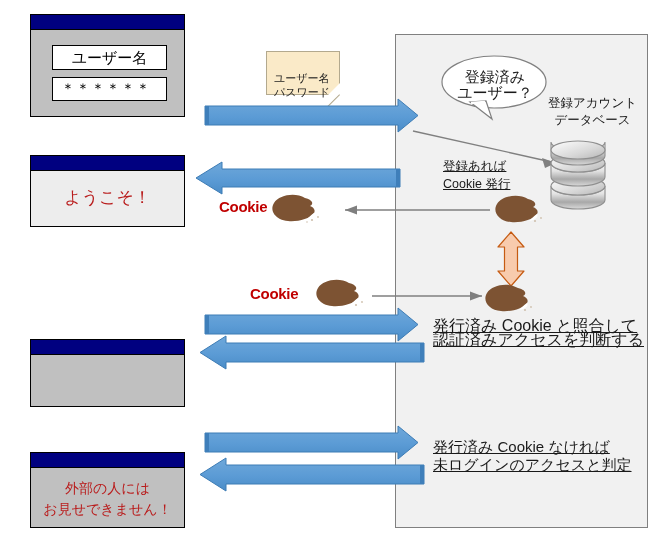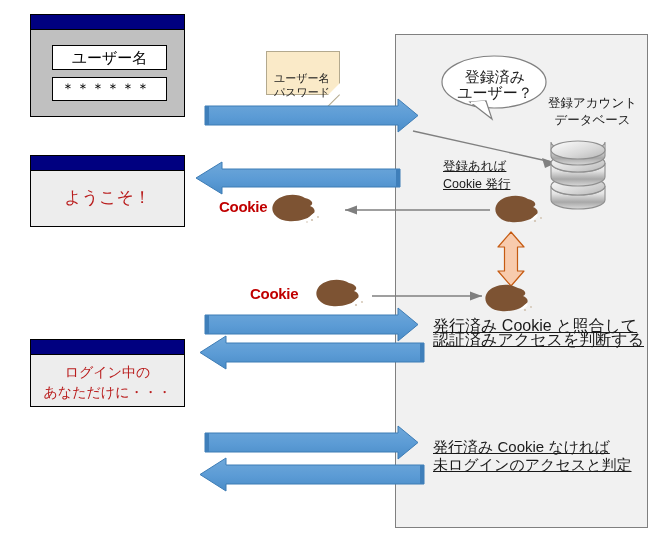--- a/index.html
+++ b/index.html
@@ -162,26 +162,29 @@
 
   <div class="win" style="left:30px; top:155px; width:155px; height:72px;">
     <div class="win-title"></div>
     <div class="win-body lgray" style="height:55px;">
       <div class="win-text" style="top:16px; font-size:17px;">ようこそ！</div>
     </div>
   </div>
 
   <div class="win" style="left:30px; top:339px; width:155px; height:68px;">
     <div class="win-title"></div>
-    <div class="win-body lgray" style="height:51px;">
-      <div class="win-text" style="top:7px; font-size:14px; line-height:20px;">ログイン中の
-あなただけに・・・</div>
+  </div>
+
+  <div class="win" style="left:30px; top:452px; width:155px; height:76px;">
+    <div class="win-title"></div>
+    <div class="win-body gray" style="height:59px;">
+      <div class="win-text" style="top:10px; font-size:14px; line-height:21px;">外部の人には
+お見せできません！</div>
     </div>
   </div>
-
 
   <div class="sticky" style="left:266px; top:51px; width:74px; height:44px;">
     <span>ユーザー名
 パスワード</span>
     <span class="fold"></span>
     <span class="foldline"></span>
   </div>
 
   <svg class="layer" viewBox="0 0 669 552">
     <defs>

